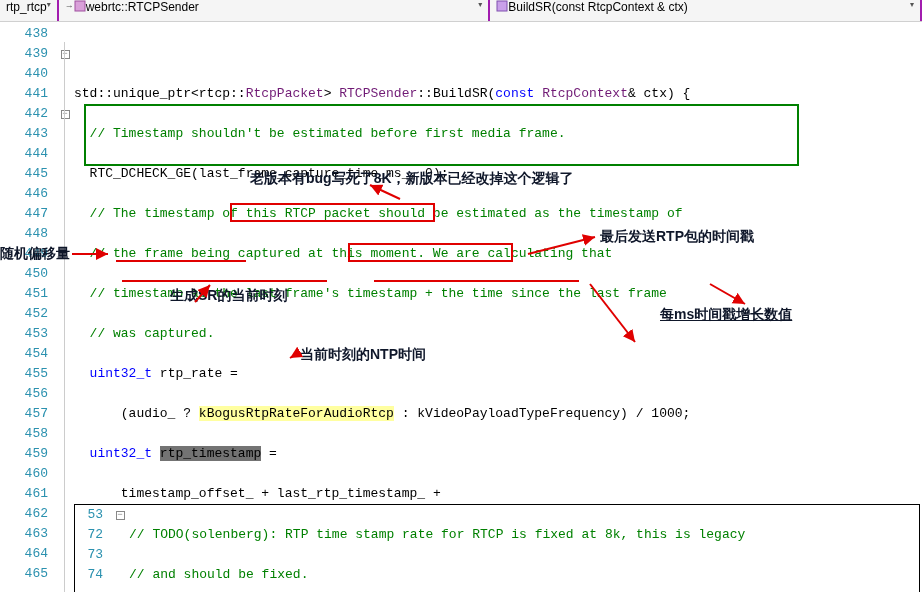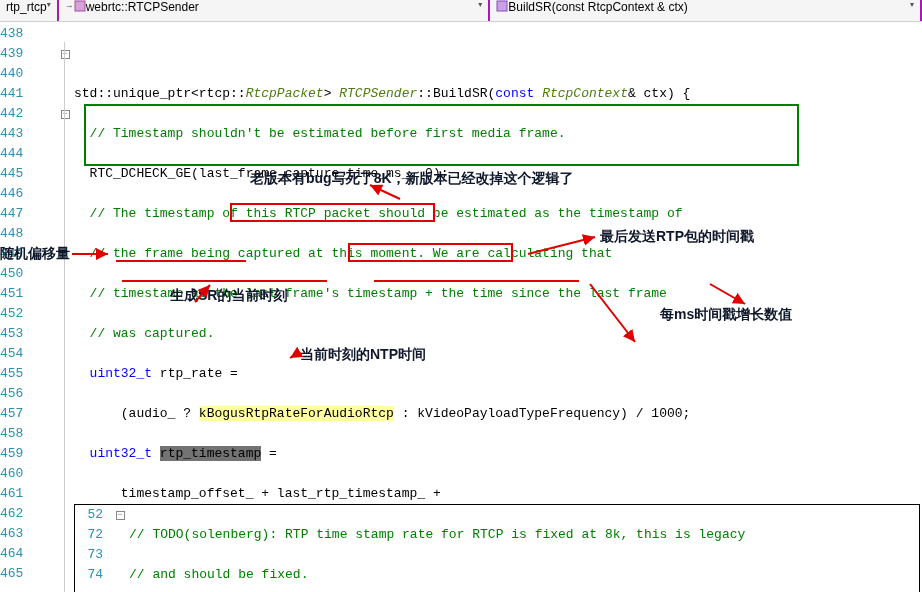--- a/index.html
+++ b/index.html
@@ -4,28 +4,28 @@
 <style>
   * { margin: 0; padding: 0; box-sizing: border-box; }
   body { font-family: Consolas, 'Courier New', monospace; font-size: 13px; background: #fff; width: 922px; height: 592px; overflow: hidden; position: relative; }
   .toolbar { display: flex; align-items: center; height: 22px; border-bottom: 1px solid #d0d0d0; background: #f5f5f5; font-family: 'Segoe UI', sans-serif; font-size: 12px; }
   .tb-seg { display: flex; height: 100%; padding: 0 6px; border-right: 2px solid #a21caf; }
   .tb-seg.grow { flex: 1; }
   .tb-arrow { color: #555; font-size: 9px; }
   .tb-dd { color: #555; font-size: 8px; margin-left: auto; }
   .tb-icon { width: 12px; height: 12px; display: inline-block; }
   .code-area { display: flex; height: calc(100% - 22px); position: relative; }
-  .gutter { width: 56px; background: #fff; text-align: left; padding-right: 8px; padding-top: 2px; color: #2b91af; font-size: 13px; line-height: 20px; user-select: none; }
+  .gutter { width: 56px; background: #fff; text-align: right; padding-right: 8px; padding-top: 2px; color: #2b91af; font-size: 13px; line-height: 20px; user-select: none; }
   .fold-col { width: 18px; background: #fff; padding-top: 2px; line-height: 20px; text-align: center; color: #888; font-size: 10px; position: relative; }
   .fold-mark { border: 1px solid #888; width: 9px; height: 9px; line-height: 7px; font-size: 9px; display: inline-block; text-align: center; background: #fff; cursor: pointer; }
   .fold-line { position: absolute; left: 8px; width: 1px; background: #ccc; top: 20px; bottom: 0; }
   .code { flex: 1; padding-top: 2px; line-height: 20px; white-space: pre; position: relative; }
   .ln { height: 20px; }
   .kw { color: #0000ff; }
-  .type { color: #4d7c0f; font-style: italic; }
+  .type { color: #701a75; }
   .cmt { color: #008000; }
   .hl-yellow { background: #ffffa0; }
   .hl-blue { background: #737373; }
   .box-red { position: absolute; border: 2px solid #e00000; pointer-events: none; }
   .box-grn { position: absolute; border: 2px solid #008000; pointer-events: none; }
   .anno { position: absolute; color: #0f172a; font-family: SimSun, 'Microsoft YaHei', sans-serif; font-size: 14px; font-weight: bold; pointer-events: none; white-space: nowrap; }
   .ul-red { position: absolute; border-bottom: 2px solid #e00000; pointer-events: none; }
   svg.arrow { position: absolute; pointer-events: none; overflow: visible; }
   .inset { position: absolute; left: 74px; top: 482px; right: 2px; border: 1px solid #000; background: #fff; display: flex; }
   .inset .gut-in { width: 36px; text-align: right; padding-right: 8px; color: #2b91af; line-height: 20px; }
@@ -148,41 +148,41 @@
     <div class="ul-red" style="left:42px; top:238px; width:130px;"></div>
     <div class="ul-red" style="left:48px; top:258px; width:205px;"></div>
     <div class="ul-red" style="left:300px; top:258px; width:205px;"></div>
 
   </div>
 
   <div class="anno" style="left:250px; top:148px;">老版本有bug写死了8K，新版本已经改掉这个逻辑了</div>
   <div class="anno" style="left:0px; top:223px;">随机偏移量</div>
   <div class="anno" style="left:600px; top:206px;">最后发送RTP包的时间戳</div>
   <div class="anno" style="left:135px; top:265px;padding-left:35px;">生成SR的当前时刻</div>
-  <div class="anno" style="left:660px; top:284px;">每ms时间戳增长数值</div>
+  <div class="anno" style="left:660px; top:284px;text-decoration:underline;">每ms时间戳增长数值</div>
   <div class="anno" style="left:300px; top:324px;">当前时刻的NTP时间</div>
 
   <svg class="arrow" style="left:0;top:0;width:922px;height:560px;">
     <defs>
         <marker id="ah" markerWidth="8" markerHeight="8" refX="6" refY="3" orient="auto">
           <path d="M0,0 L6,3 L0,6 Z" fill="#e00000"></path>
         </marker>
       </defs>
     <line x1="400" y1="177" x2="370" y2="163" stroke="#e00000" stroke-width="2" marker-end="url(#ah)"></line>
     <line x1="528" y1="232" x2="595" y2="215" stroke="#e00000" stroke-width="2" marker-end="url(#ah)"></line>
     <line x1="72" y1="232" x2="108" y2="232" stroke="#e00000" stroke-width="2" marker-end="url(#ah)"></line>
     <line x1="300" y1="330" x2="290" y2="336" stroke="#e00000" stroke-width="2" marker-end="url(#ah)"></line>
     <line x1="710" y1="262" x2="745" y2="282" stroke="#e00000" stroke-width="2" marker-end="url(#ah)"></line>
     <line x1="590" y1="262" x2="635" y2="320" stroke="#e00000" stroke-width="2" marker-end="url(#ah)"></line>
     <line x1="195" y1="280" x2="210" y2="263" stroke="#e00000" stroke-width="2" marker-end="url(#ah)"></line>
   </svg>
 
   <div class="inset">
     <div class="gut-in">
-      <div class="ln">52</div>
+      <div class="ln">53</div>
         <div class="ln">72</div>
         <div class="ln">73</div>
         <div class="ln">74</div>
     </div>
     <div class="fold-in">
       <div class="ln"><span class="fold-mark">−</span></div>
       <div class="ln"></div>
         <div class="ln"></div>
         <div class="ln"></div>
     </div>

